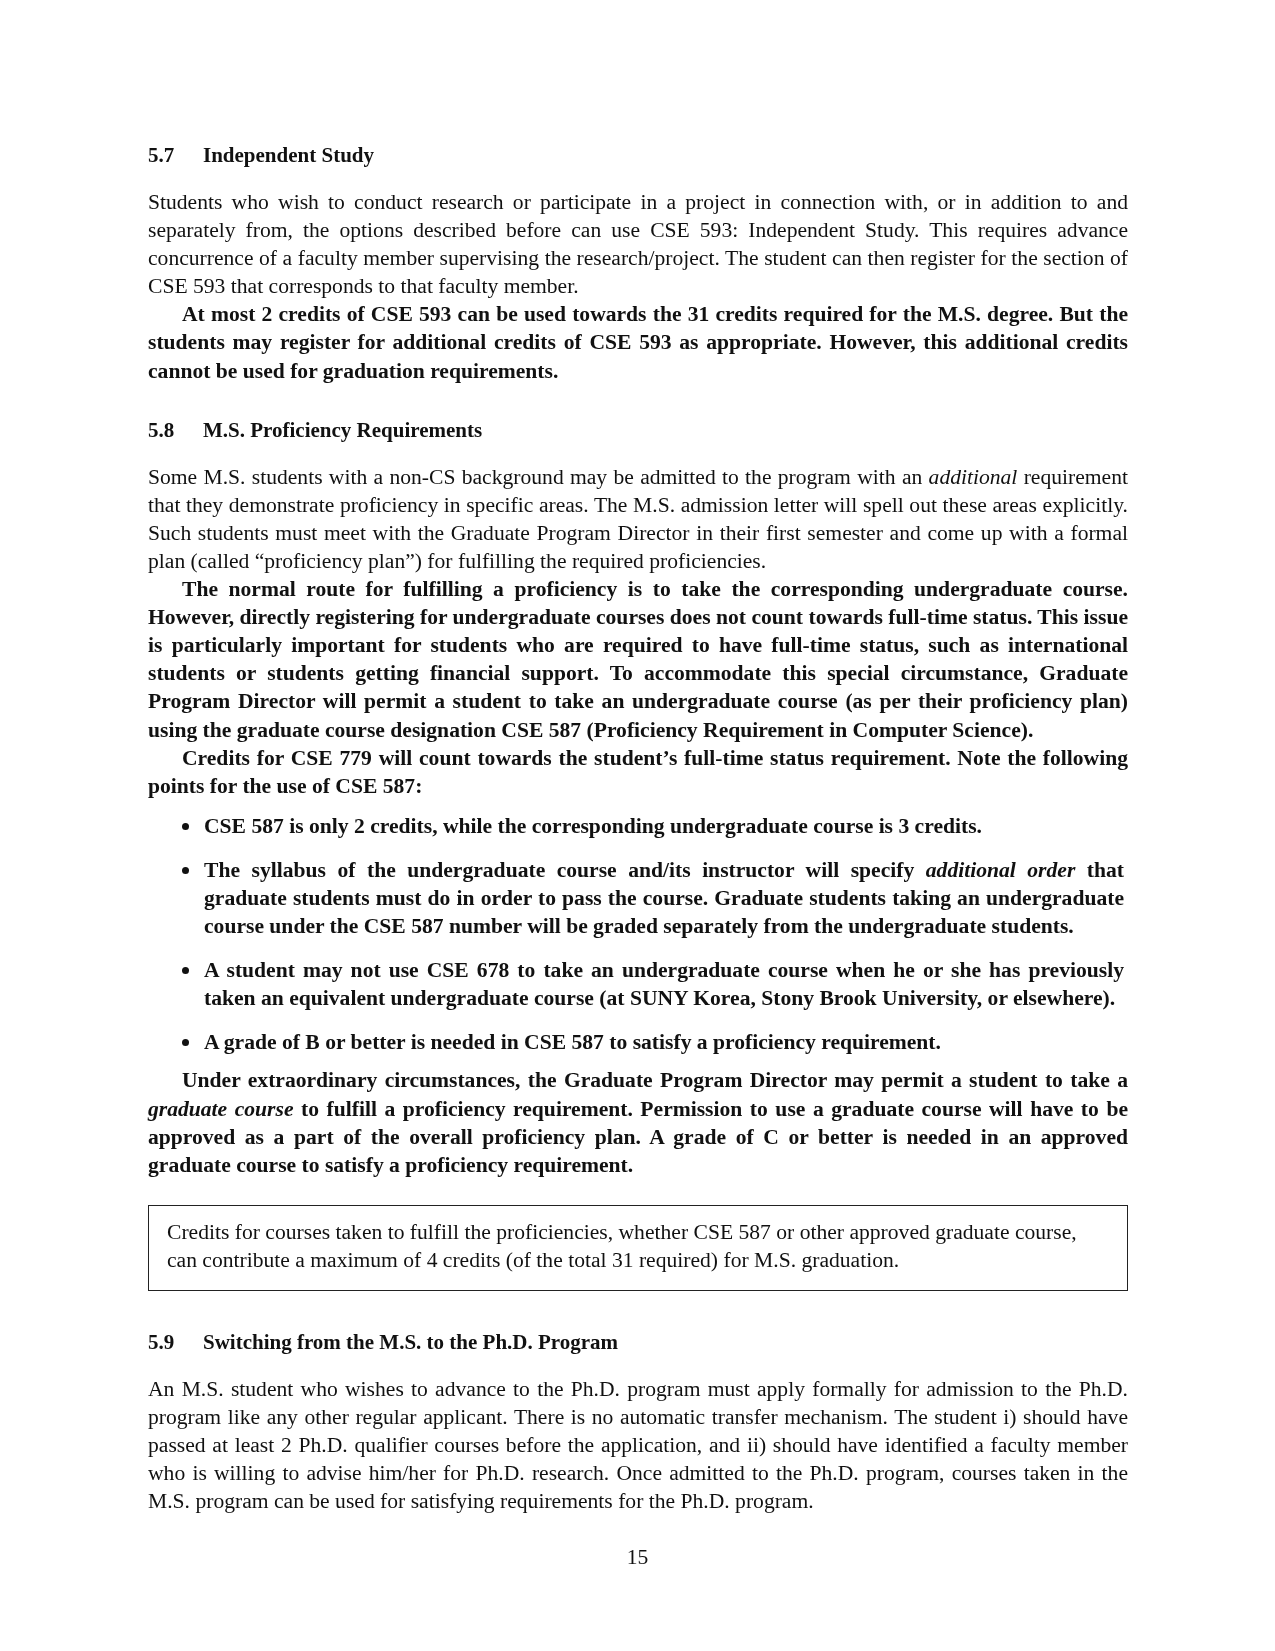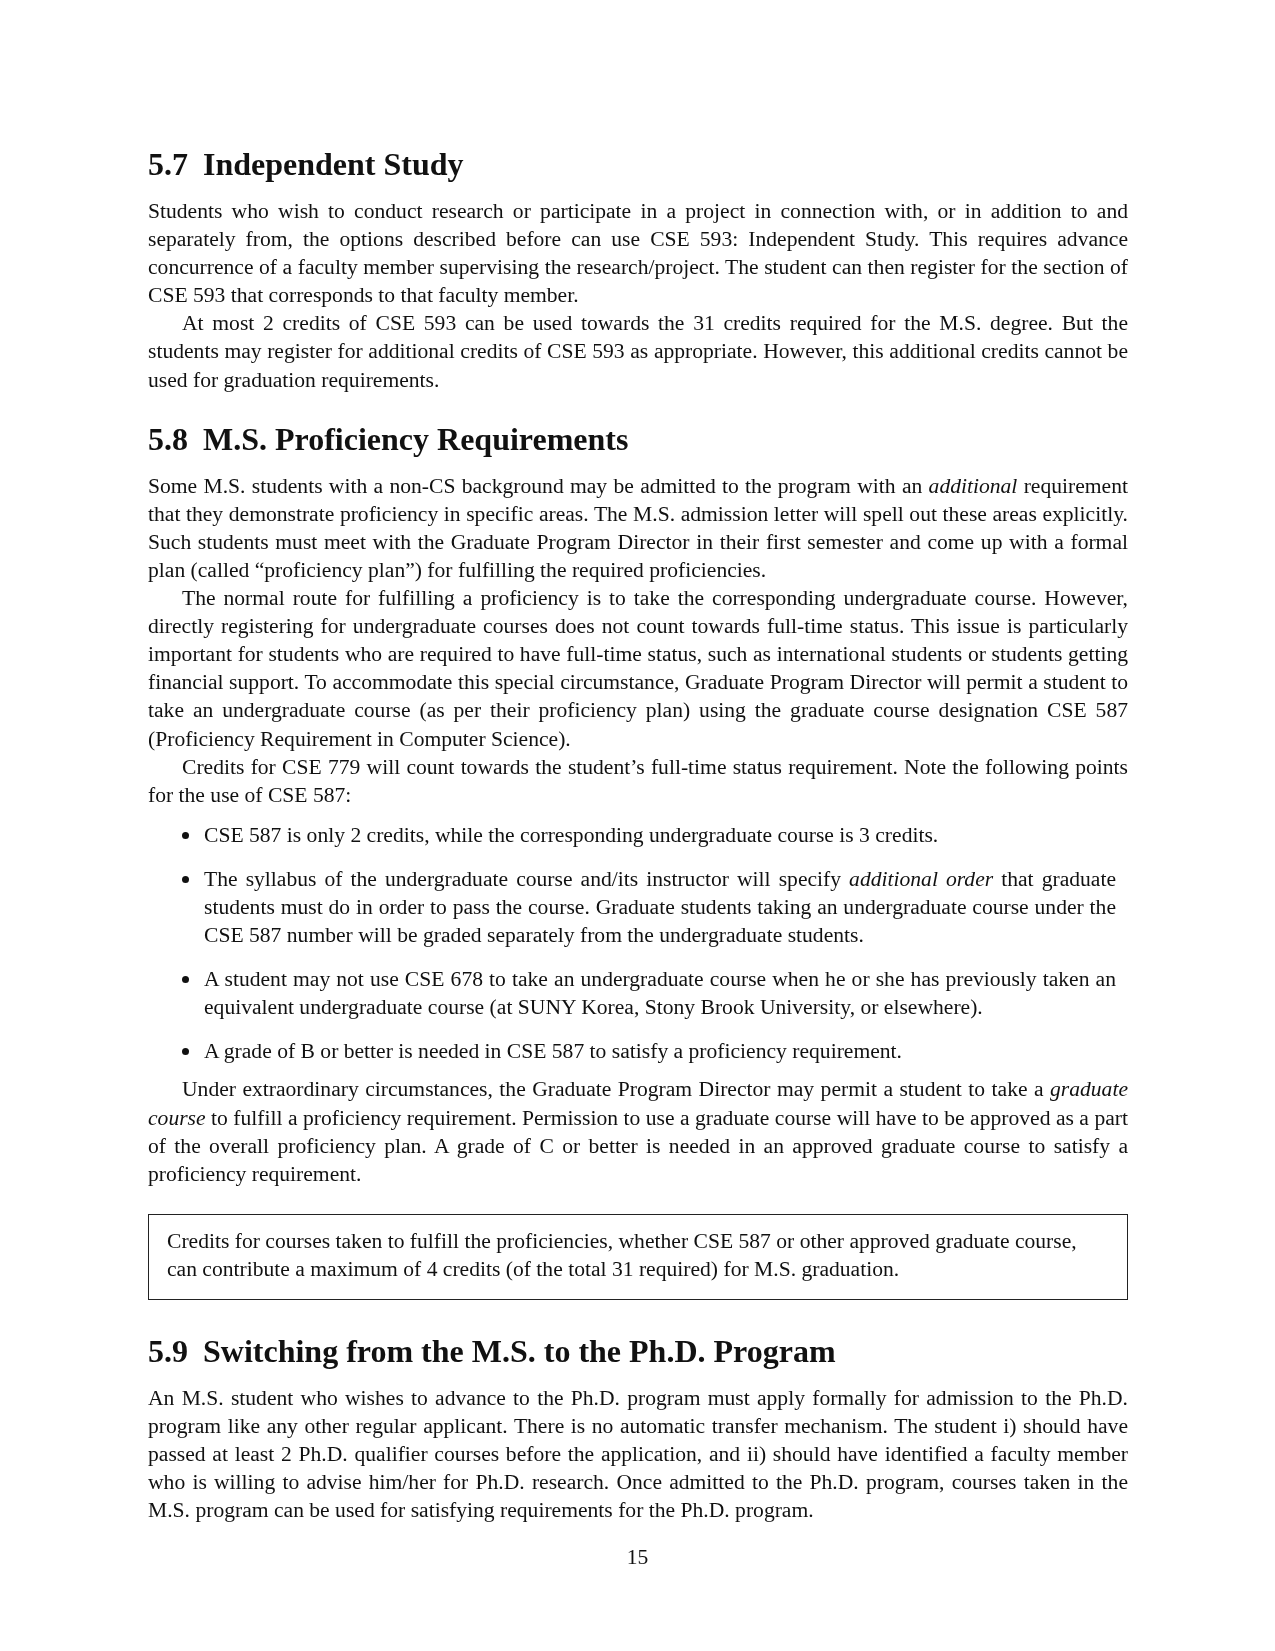--- a/index.html
+++ b/index.html
@@ -6,27 +6,27 @@
   body {
     width: 1275px; height: 1651px; position: relative; overflow: hidden;
     font-family: "Liberation Serif", "DejaVu Serif", serif;
     color: #111111;
   }
   .page {
     position: absolute; left: 148px; top: 140px; width: 980px;
     font-size: 21.6px; line-height: 28.1px;
   }
   h2 {
-    font-size: 32px; font-weight: bold; margin: 9px 0 18px 0; line-height: 30px;
+    font-size: 21px; font-weight: bold; margin: 0 0 18px 0; line-height: 30px;
   }
   h2 .num { display: inline-block; width: 55px; }
   p { margin: 0; text-align: justify; }
-  p.indent { text-indent: 34px; }
+  p.indent { text-indent: 34px; font-weight: bold; }
   .sec { margin-bottom: 30px; }
-  ul.bullets { list-style: none; margin: 12px 12px 10px 0; padding: 0 0 0 56px; }
+  ul.bullets { list-style: none; margin: 12px 4px 10px 0; padding: 0 0 0 56px; font-weight: bold; }
   ul.bullets li { position: relative; margin-bottom: 16px; text-align: justify; }
   ul.bullets li .dot {
     position: absolute; left: -22px; top: 11px; width: 7px; height: 7px;
     border-radius: 50%; background: #111;
   }
   .box {
     border: 1.3px solid #222; margin: 26px 0 36px 0;
     padding: 12px 36px 16px 18px;
   }
   .pagenum {

